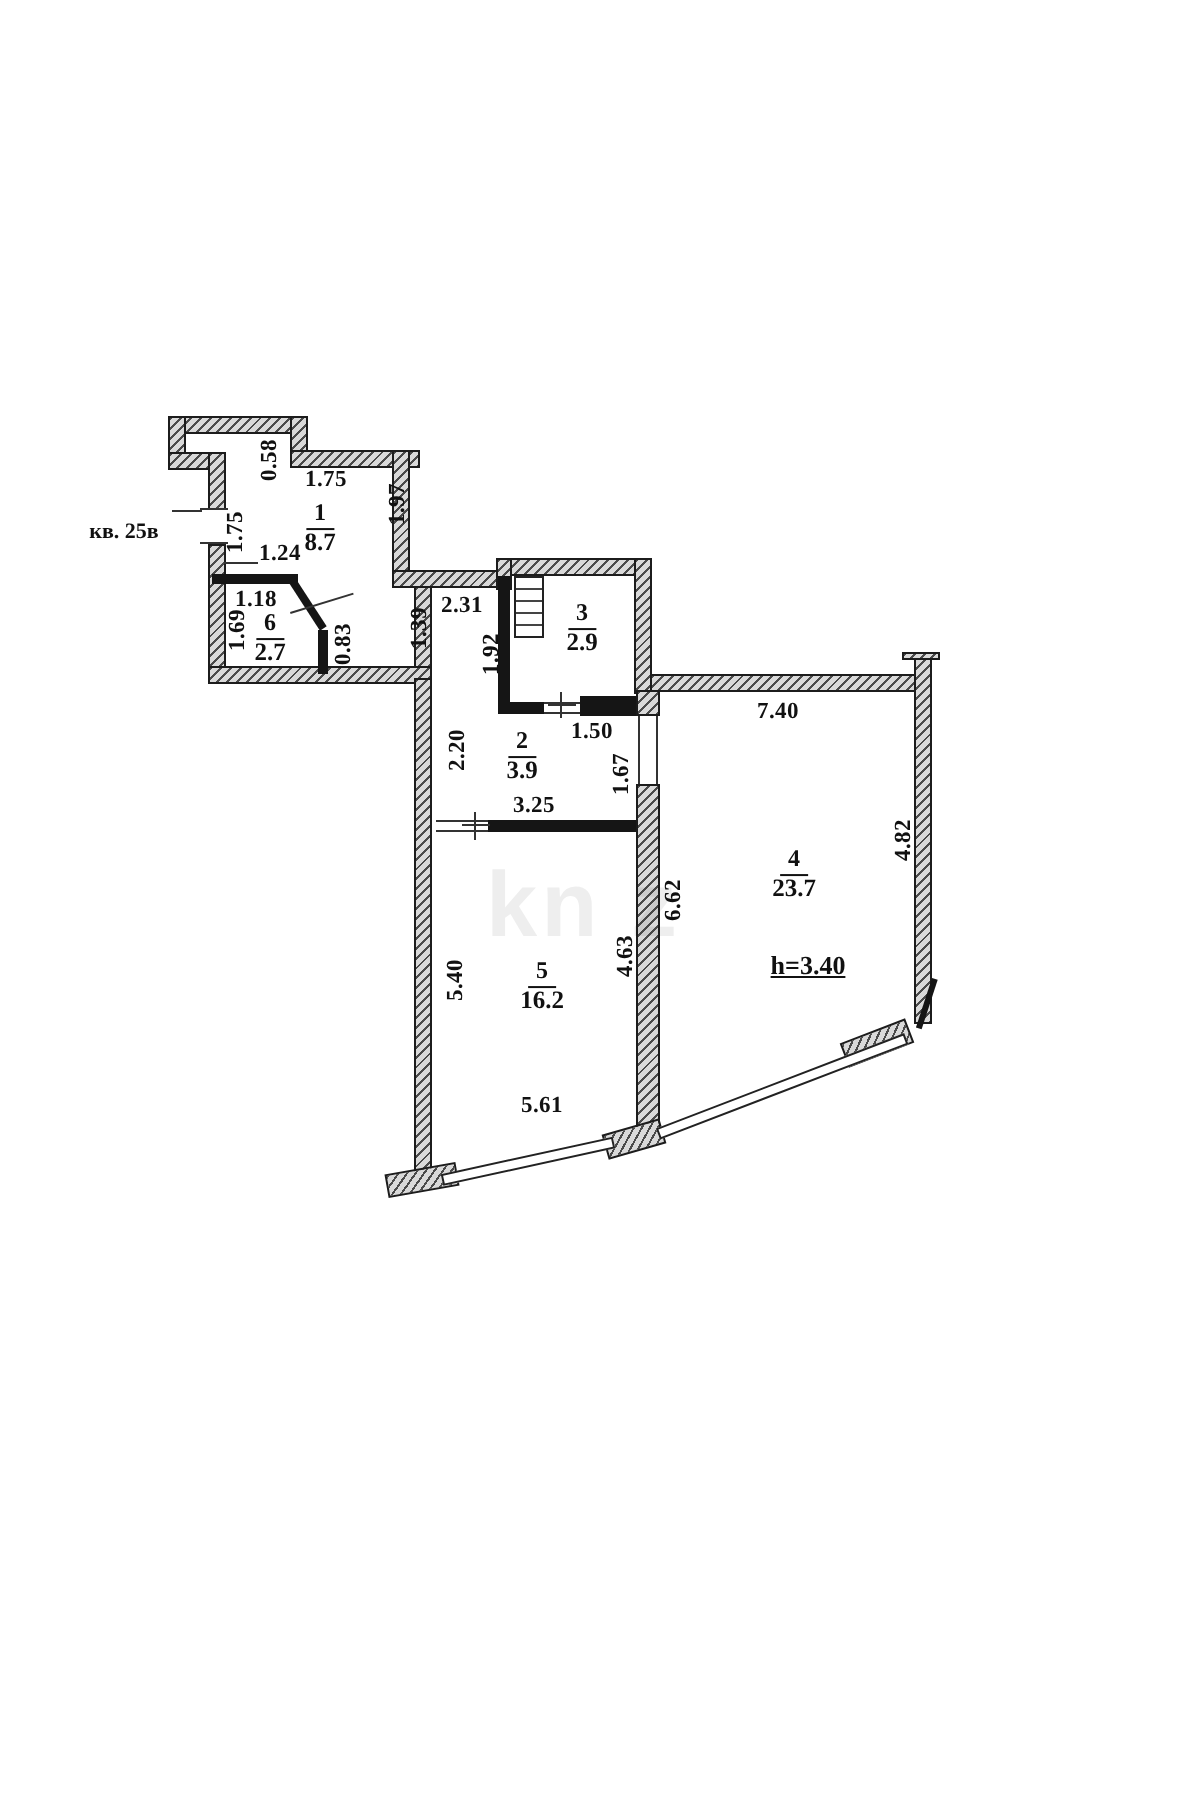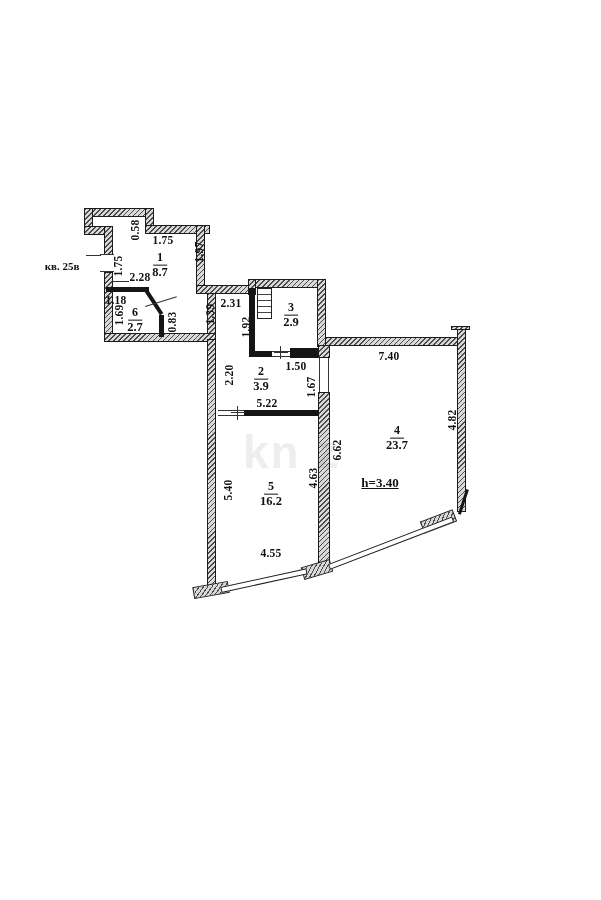--- a/index.html
+++ b/index.html
@@ -86,37 +86,37 @@
   <div class="hair" style="left:280px;top:346px;width:1px;height:13px;"></div>
   <div class="hair" style="left:231px;top:412px;width:14px;height:1px;"></div>
   <div class="hair" style="left:237px;top:406px;width:1px;height:14px;"></div>
   <div class="hair" style="left:86px;top:255px;width:15px;height:1px;"></div>
   <div class="hair" style="left:112px;top:281px;width:17px;height:1px;"></div>
 
   <div class="dim v" style="left:135px;top:230px;">0.58</div>
   <div class="dim" style="left:163px;top:240px;">1.75</div>
   <div class="dim v" style="left:199px;top:252px;">1.97</div>
   <div class="dim v" style="left:118px;top:266px;">1.75</div>
-  <div class="dim" style="left:140px;top:277px;">2.28</div>
-  <div class="dim" style="left:116px;top:300px;">1.18</div>
+  <div class="dim" style="left:140px;top:277px;">1.24</div>
+  <div class="dim" style="left:128px;top:300px;">1.18</div>
   <div class="dim v" style="left:119px;top:315px;">1.69</div>
   <div class="dim v" style="left:172px;top:322px;">0.83</div>
   <div class="dim v" style="left:210px;top:314px;">1.39</div>
   <div class="dim" style="left:231px;top:303px;">2.31</div>
   <div class="dim v" style="left:246px;top:327px;">1.92</div>
   <div class="dim" style="left:296px;top:366px;">1.50</div>
   <div class="dim v" style="left:229px;top:375px;">2.20</div>
   <div class="dim v" style="left:311px;top:387px;">1.67</div>
-  <div class="dim" style="left:267px;top:403px;">5.22</div>
+  <div class="dim" style="left:267px;top:403px;">3.25</div>
   <div class="dim" style="left:389px;top:356px;">7.40</div>
   <div class="dim v" style="left:452px;top:420px;">4.82</div>
   <div class="dim v" style="left:337px;top:450px;">6.62</div>
   <div class="dim v" style="left:313px;top:478px;">4.63</div>
   <div class="dim v" style="left:228px;top:490px;">5.40</div>
-  <div class="dim" style="left:271px;top:553px;">4.55</div>
+  <div class="dim" style="left:271px;top:553px;">5.61</div>
 
   <div class="room" style="left:160px;top:263px;">
     <div class="rnum">1</div>
     <div class="rarea">8.7</div>
   </div>
   <div class="room" style="left:135px;top:318px;">
     <div class="rnum">6</div>
     <div class="rarea">2.7</div>
   </div>
   <div class="room" style="left:291px;top:313px;">
@@ -130,16 +130,16 @@
   <div class="room" style="left:397px;top:436px;">
     <div class="rnum">4</div>
     <div class="rarea">23.7</div>
   </div>
   <div class="room" style="left:271px;top:492px;">
     <div class="rnum">5</div>
     <div class="rarea">16.2</div>
   </div>
 
   <div class="kvlabel" style="left:62px;top:266px;">кв. 25в</div>
-  <div class="hnote" style="left:380px;top:483px;text-decoration:underline;">h=3.40</div>
+  <div class="hnote" style="left:404px;top:483px;text-decoration:underline;">h=3.40</div>
   <div class="wmark" style="left:243px;top:425px;">kn z</div>
 
 </div>
 
 </body></html>

